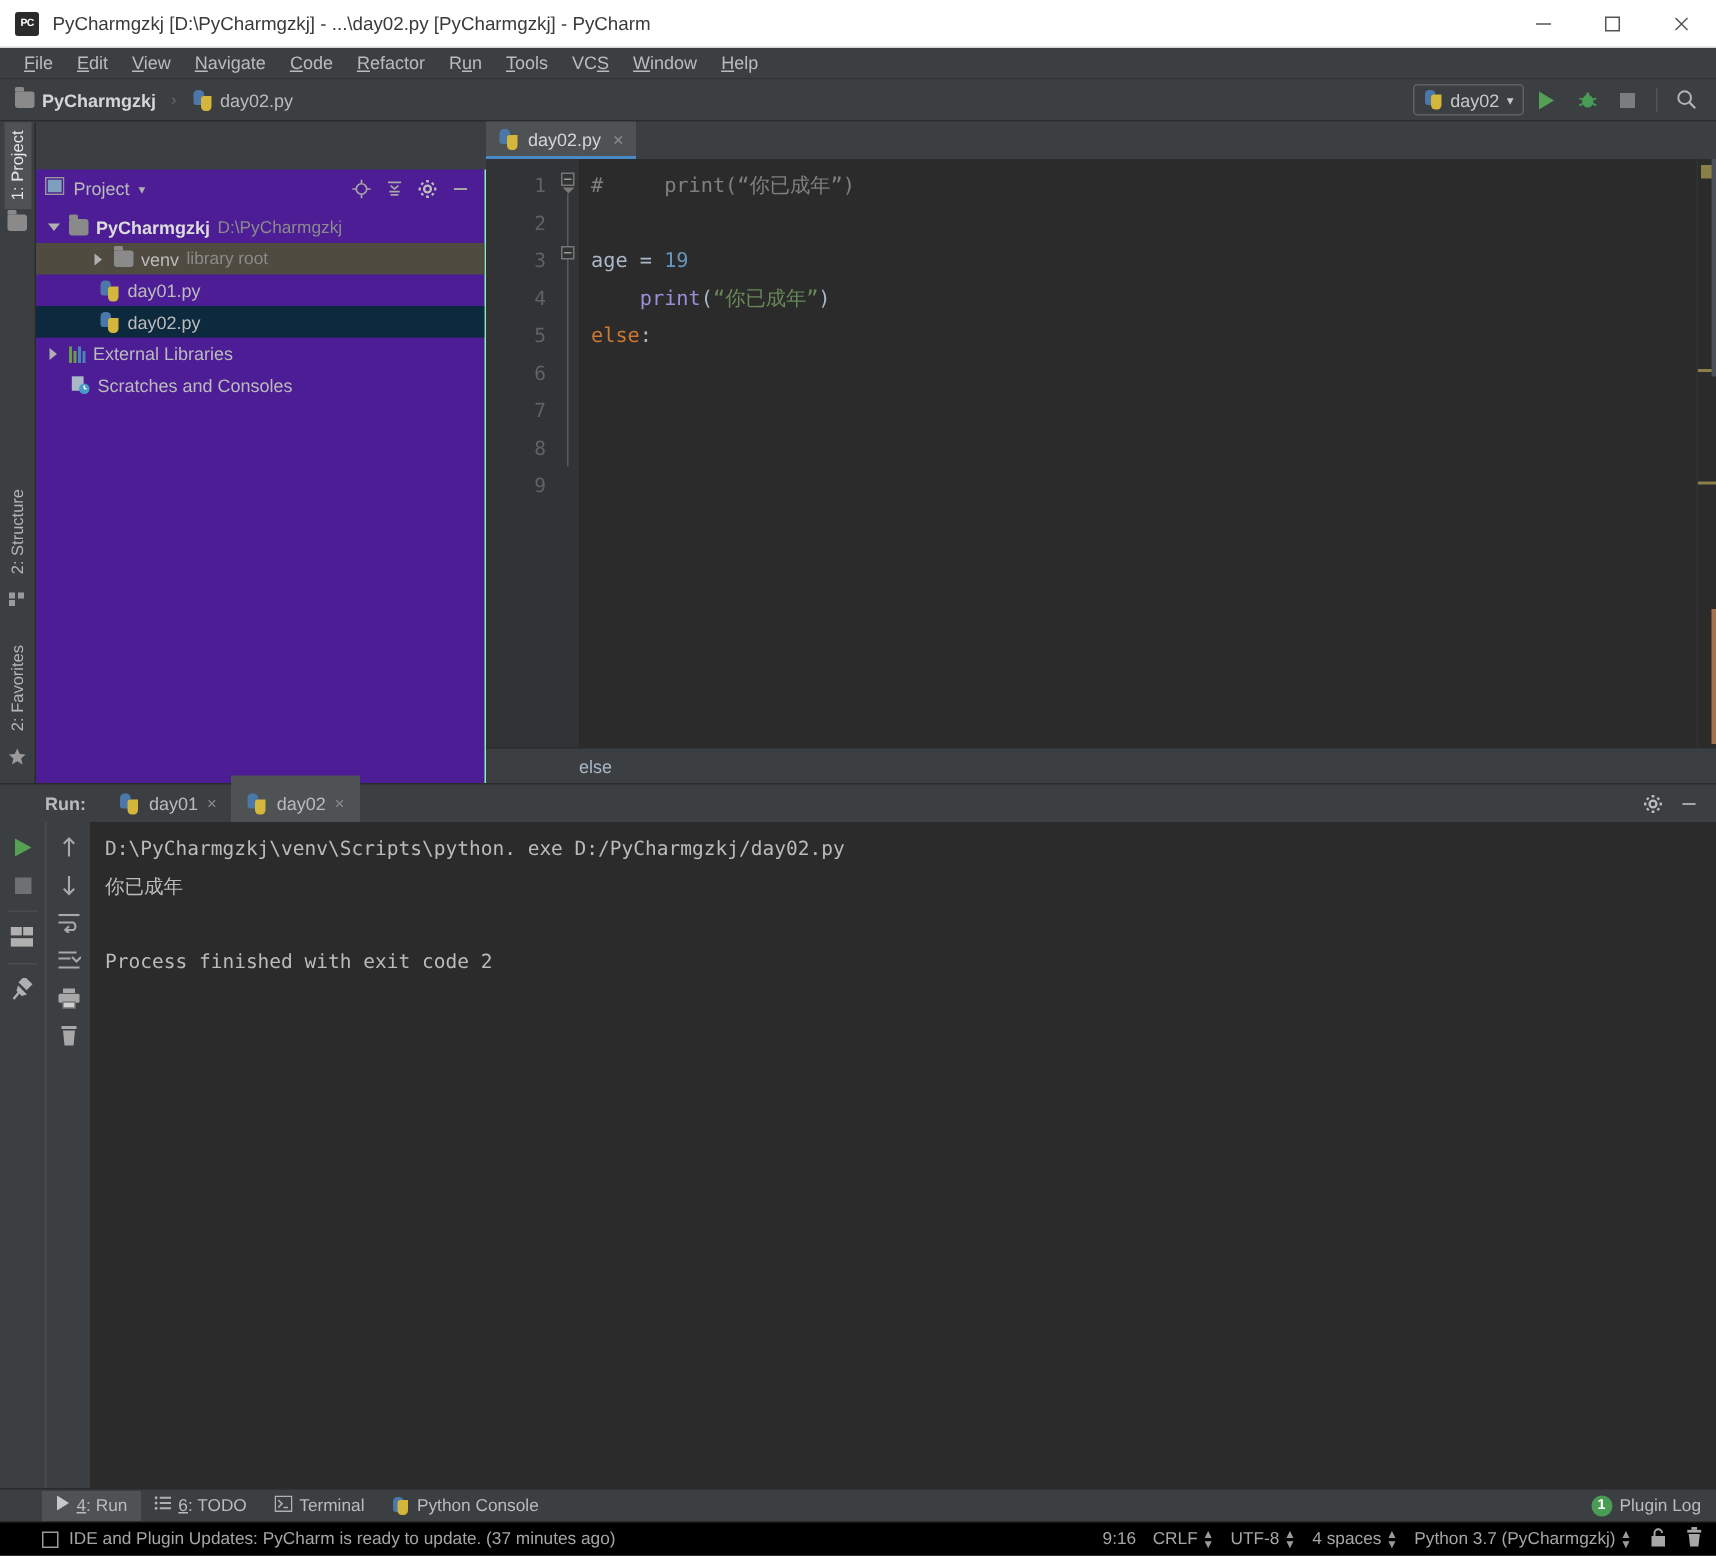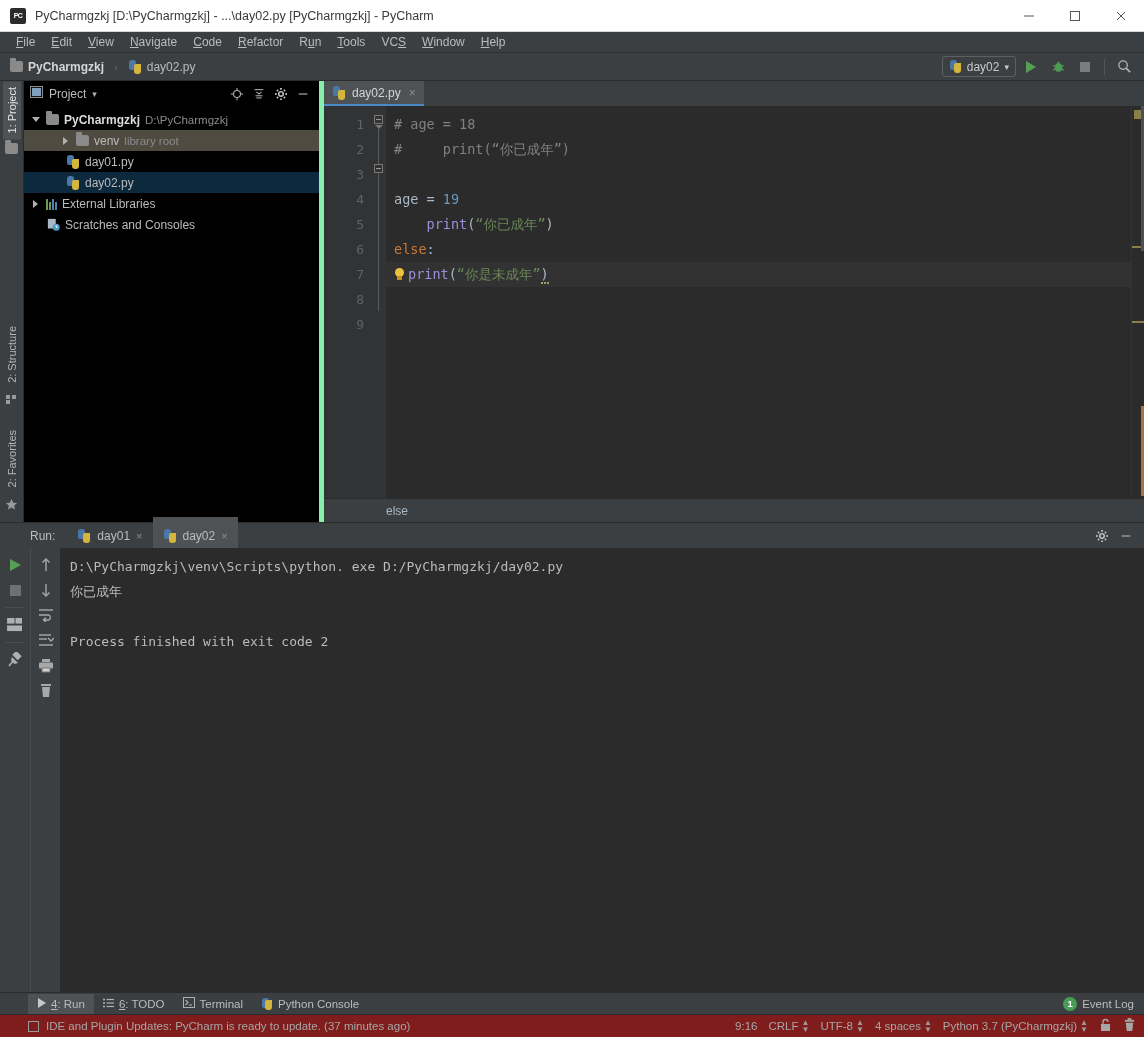--- a/index.html
+++ b/index.html
@@ -93,22 +93,22 @@
   .vtab {
     writing-mode: vertical-rl; transform: rotate(180deg);
     font-size: 11px; color: #b4b4b4; padding: 6px 3px; white-space: nowrap;
     display: flex; align-items: center; gap: 5px;
   }
   .vtab.active { background: #4e5254; color: #e6e6e6; }
   .strip-spacer { flex: 1 1 auto; }
 
   
   .projpanel {
-    width: 300px; background: #000000; display: flex; flex-direction: column;
-    flex: 0 0 300px; border-right: 5px solid #86efac;
+    width: 300px; background: #4c1d95; display: flex; flex-direction: column;
+    flex: 0 0 300px; border-right: 1px solid #86efac; margin-top: 32px;
   }
   .proj-header {
     height: 25px; display: flex; align-items: center; gap: 6px; padding: 0 6px;
     flex: 0 0 25px;
   }
   .proj-title { color: #bbbbbb; font-size: 12px; }
   .proj-header-icons { margin-left: auto; display: flex; align-items: center; gap: 2px; }
   .hicon { width: 20px; height: 20px; display: flex; align-items: center; justify-content: center; color: #a6a6a6; }
   .proj-tree { flex: 1 1 auto; overflow: hidden; padding-top: 3px; font-size: 12px; }
   .tree-row {
@@ -212,21 +212,21 @@
     display: flex; align-items: center; padding-left: 62px; font-size: 12px;
     color: #a9b7c6; flex: 0 0 24px;
   }
 
   
   .runpanel { display: flex; flex-direction: column; background: #3c3f41; flex: 0 0 470px; min-height: 0; }
   .run-tabbar {
     height: 26px; display: flex; align-items: center; flex: 0 0 26px; padding-left: 30px;
     border-top: 1px solid #2b2b2b;
   }
-  .run-label { color: #bbbbbb; font-size: 12px; margin-right: 12px; }
+  .run-label { color: #bbbbbb; font-size: 12px; margin-right: 12px; font-weight: bold; }
   .rtab {
     height: 38px; display: flex; align-items: center; gap: 6px; padding: 0 10px;
     font-size: 12px; color: #bbbbbb;
   }
   .rtab.active { background: #4e5254; }
   .rtab .x { color: #8d8d8d; font-size: 11px; }
   .run-tab-icons { margin-left: auto; display: flex; align-items: center; gap: 4px; padding-right: 8px; }
 
   .run-body { display: flex; flex: 1 1 auto; min-height: 0; }
   .run-toolcol {
@@ -259,21 +259,21 @@
   .twtab u { text-decoration: underline; }
   .eventlog {
     margin-left: auto; display: flex; align-items: center; gap: 5px; padding-right: 10px;
     font-size: 11.5px; color: #bbbbbb;
   }
   .badge {
     width: 14px; height: 14px; border-radius: 50%; background: #499c54; color: #fff;
     font-size: 9.5px; display: flex; align-items: center; justify-content: center; font-weight: bold;
   }
   .statusbar {
-    height: 23px; background: #7f1d1d; display: flex; align-items: center; flex: 0 0 23px;
+    height: 23px; background: #000000; display: flex; align-items: center; flex: 0 0 23px;
     border-top: 1px solid #2b2b2b; font-size: 11.5px; color: #a6a6a6; padding: 0 8px;
   }
   .status-msg { display: flex; align-items: center; gap: 7px; margin-left: 20px; }
   .status-right { margin-left: auto; display: flex; align-items: center; gap: 11px; }
   .stat-item { display: flex; align-items: center; gap: 3px; }
   .updown { font-size: 8px; line-height: 7px; display: flex; flex-direction: column; color: #9b9b9b; }
   .sq-ico { width: 11px; height: 11px; border: 1px solid #9a9a9a; display: inline-block; }
 </style>
 </head>
 <body>
@@ -520,27 +520,25 @@
         </div>
 
         <div class="foldstrip">
           <div class="fold-box" style="top:9px"></div>
           <div class="fold-arrow" style="top:19px"></div>
           <div class="fold-line" style="top:23px;height:182px"></div>
           <div class="fold-box" style="top:58px"></div>
         </div>
 
         <div class="code">
-          <div class="cline"><span class="c-comment"># age = 18</span></div>
           <div class="cline"><span class="c-comment">#     print(“你已成年”)</span></div>
           <div class="cline">&nbsp;</div>
           <div class="cline"><span class="c-def">age = </span><span class="c-num">19</span></div>
           <div class="cline"><span class="c-def">    </span><span class="c-fn">print</span><span class="c-paren">(</span><span class="c-str">“你已成年”</span><span class="c-paren">)</span></div>
           <div class="cline"><span class="c-kw">else</span><span class="c-def">:</span></div>
-          <div class="cline current"><span class="bulb"></span><span class="c-fn">print</span><span class="c-paren">(</span><span class="c-str">“你是未成年”</span><span class="c-paren wavy">)</span></div>
         </div>
 
         <div class="markerstrip">
           <div class="marker-top"></div>
           <div class="marker-stripe" style="top:140px"></div>
           <div class="marker-stripe" style="top:215px"></div>
           <div class="scroll-thumb" style="top:0px;height:145px"></div>
           <div class="orange-thumb" style="top:300px;height:90px"></div>
         </div>
       </div>
@@ -699,21 +697,21 @@
           </svg>
       </span>
       <span>Terminal</span>
     </div>
     <div class="twtab">
       <span class="py-ico" style="width:12px;height:12px"></span>
       <span>Python Console</span>
     </div>
     <div class="eventlog">
       <span class="badge">1</span>
-      <span>Event Log</span>
+      <span>Plugin Log</span>
     </div>
   </div>
 
   <div class="statusbar">
     <div class="status-msg">
       <span class="sq-ico"></span>
       <span>IDE and Plugin Updates: PyCharm is ready to update. (37 minutes ago)</span>
     </div>
     <div class="status-right">
       <span class="stat-item">9:16</span>

